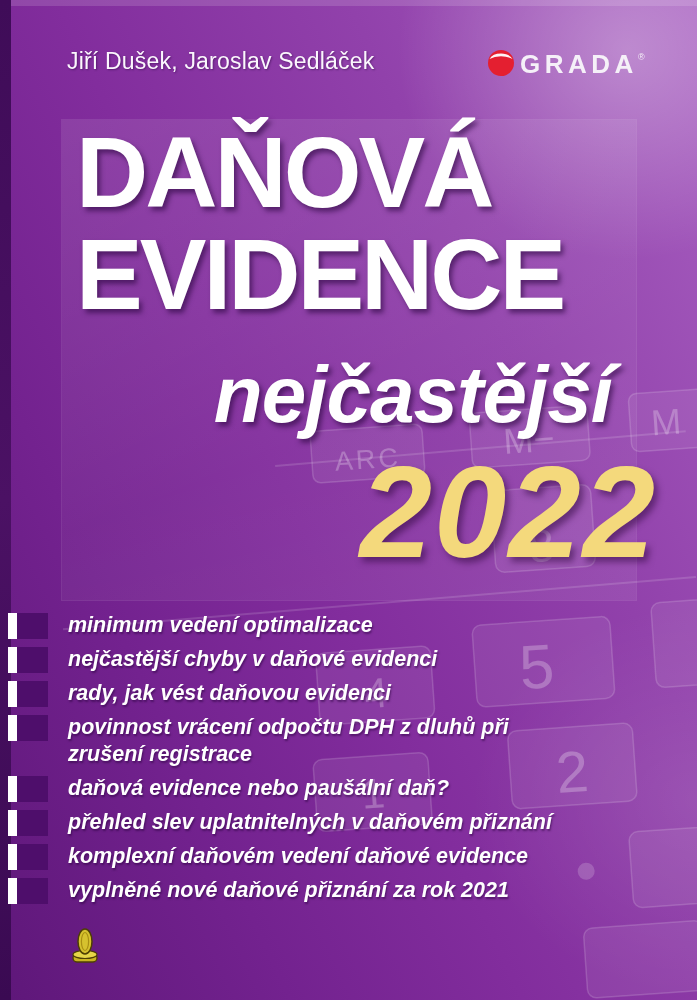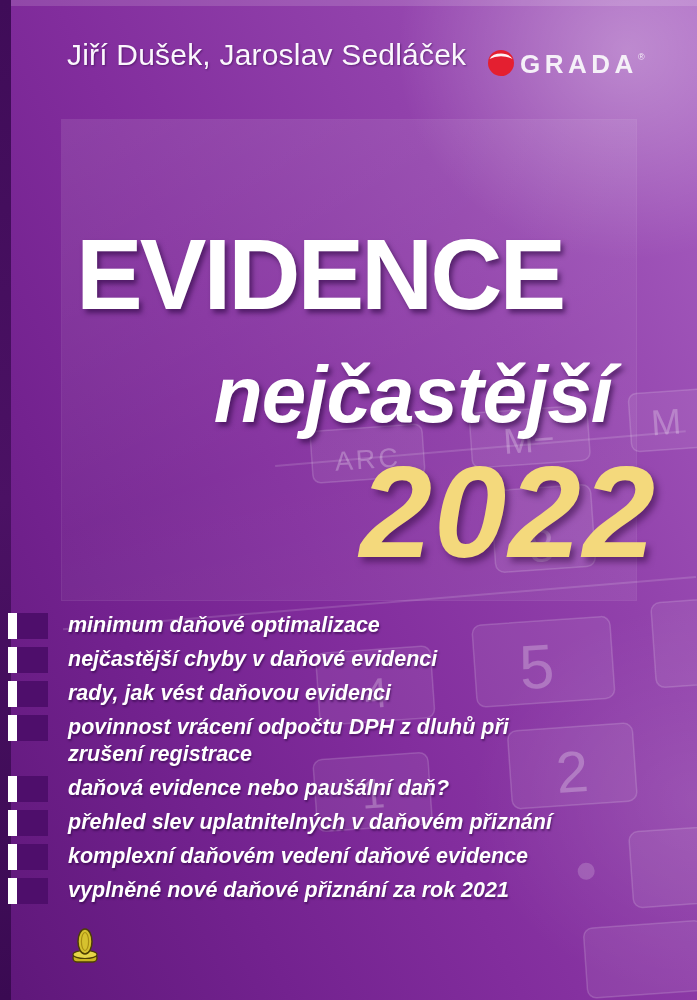--- a/index.html
+++ b/index.html
@@ -15,21 +15,21 @@
   }
   .top-glow{position:absolute;left:0;top:0;width:100%;height:6px;background:rgba(255,255,255,0.14);}
   .spine{position:absolute;left:0;top:0;width:11px;height:100%;
     background:linear-gradient(180deg,#3f0c58 0%,#4b1164 50%,#3a0a52 100%);}
   
   .calc-bg{position:absolute;left:0;top:0;pointer-events:none;}
   .calc-bg rect{fill:rgba(255,255,255,0.07);stroke:rgba(255,255,255,0.16);stroke-width:1.5;}
   .calc-bg text{fill:rgba(255,255,255,0.26);font-family:"Liberation Sans",sans-serif;}
   .calc-bg line{stroke:rgba(255,255,255,0.14);stroke-width:2;}
   
-  .authors{position:absolute;left:67px;top:38px;font-size:30px;color:#fbf7fd;
+  .authors{position:absolute;left:67px;top:48px;font-size:23px;color:#fbf7fd;
     letter-spacing:0.2px;text-shadow:1px 1px 2px rgba(40,0,60,0.45);}
   .logo{position:absolute;top:46px;right:50px;display:flex;align-items:center;gap:8px;}
   
   .title-panel{position:absolute;left:62px;top:120px;width:574px;height:480px;
     background:linear-gradient(160deg, rgba(255,255,255,0.10), rgba(255,255,255,0.04) 60%, rgba(255,255,255,0.07));
     outline:1px solid rgba(255,255,255,0.10);}
   .title-line{position:absolute;left:76px;color:#ffffff;font-weight:bold;
     font-size:100px;line-height:100px;letter-spacing:-3px;
     text-shadow:3px 4px 5px rgba(35,0,55,0.55);white-space:nowrap;}
   .t1{top:122px;}
@@ -92,31 +92,32 @@
   <div class="logo">
     <svg width="160" height="34" viewBox="0 0 160 34">
       <circle cx="14" cy="17" r="13" fill="#e41f30"></circle>
       <path d="M2.5 13 A 12.5 9 0 0 1 25.5 13 A 17 10 0 0 0 2.5 13 Z" fill="#ffffff" opacity="0.95"></path>
       <text x="33" y="27" font-family="Liberation Sans, sans-serif" font-weight="bold" font-size="26" letter-spacing="4.5" fill="#f5f0f8">GRADA</text>
       <text x="151" y="14" font-family="Liberation Sans, sans-serif" font-size="9" fill="#f5f0f8">®</text>
     </svg>
   </div>
 
   <div class="title-panel"></div>
+  <div class="title-line t1">DAŇOVÁ</div>
   <div class="title-line t2">EVIDENCE</div>
   <div class="subtitle">nejčastější</div>
   <div class="year">2022</div>
 
   <ul class="features">
     <li class="feature">
       <span class="bullet">
           <span class="bar"></span>
           <span class="sq"></span>
         </span>
-      <span class="txt">minimum daňové optimalizace</span>
+      <span class="txt">minimum vedení optimalizace</span>
     </li>
     <li class="feature">
       <span class="bullet">
           <span class="bar"></span>
           <span class="sq"></span>
         </span>
       <span class="txt">nejčastější chyby v daňové evidenci</span>
     </li>
     <li class="feature">
       <span class="bullet">

